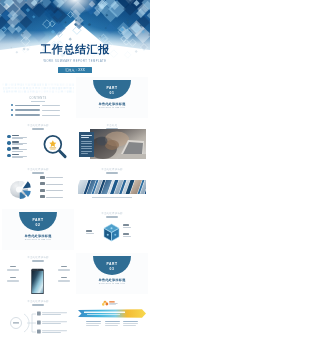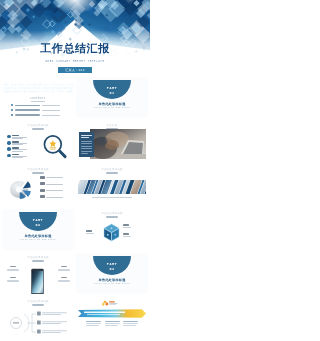--- a/index.html
+++ b/index.html
@@ -1,19 +1,19 @@
 <!DOCTYPE html>
 <html><head>
 <meta charset="utf-8">
 <style>
  html,body{margin:0;padding:0;background:#ffffff;}
  body{width:150px;height:341px;overflow:hidden;
       font-family:"Liberation Sans",sans-serif;
       -webkit-font-smoothing:antialiased;}
- .sheet{position:relative;width:150px;height:341px;background:#ffffff;font-family:Liberation Mono, monospace;}
+ .sheet{position:relative;width:150px;height:341px;background:#ffffff;}
  .slide{position:absolute;overflow:hidden;background:#ffffff;}
  .hero{left:0;top:0;width:150px;height:76px;}
  .g{width:72px;height:41px;}
  .cL{left:2px;} .cR{left:76px;}
  .r1{top:77px;} .r2{top:121px;} .r3{top:165px;}
  .r4{top:209px;} .r5{top:253px;} .r6{top:297px;}
  svg{display:block;}
  .abs{position:absolute;}
 
  .cv-title{position:absolute;left:0;top:43px;width:150px;text-align:center;

